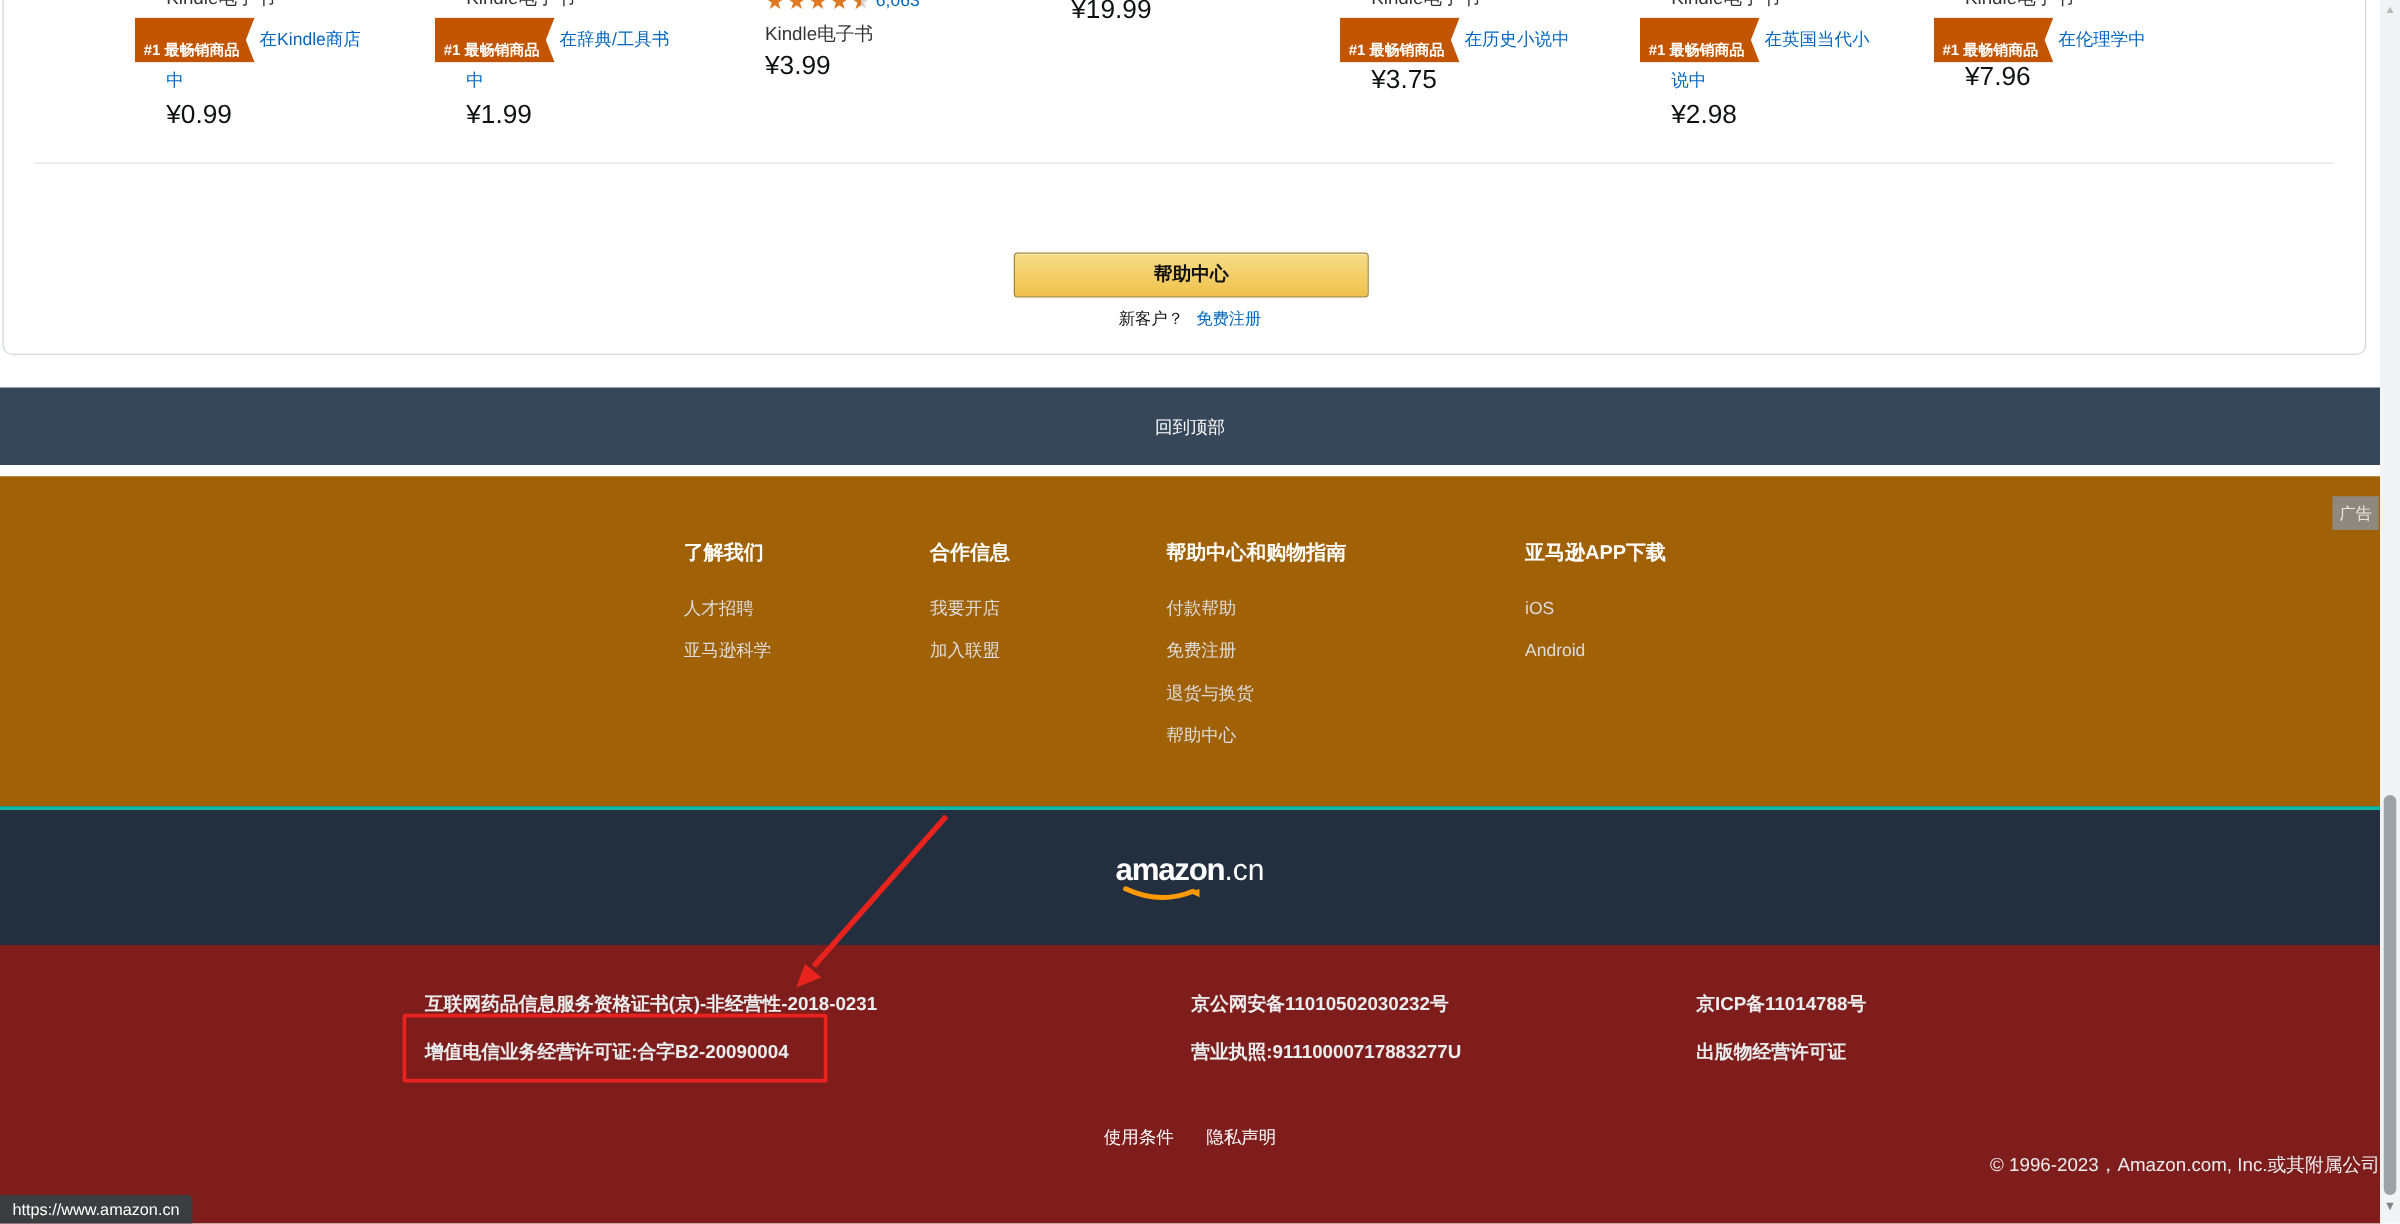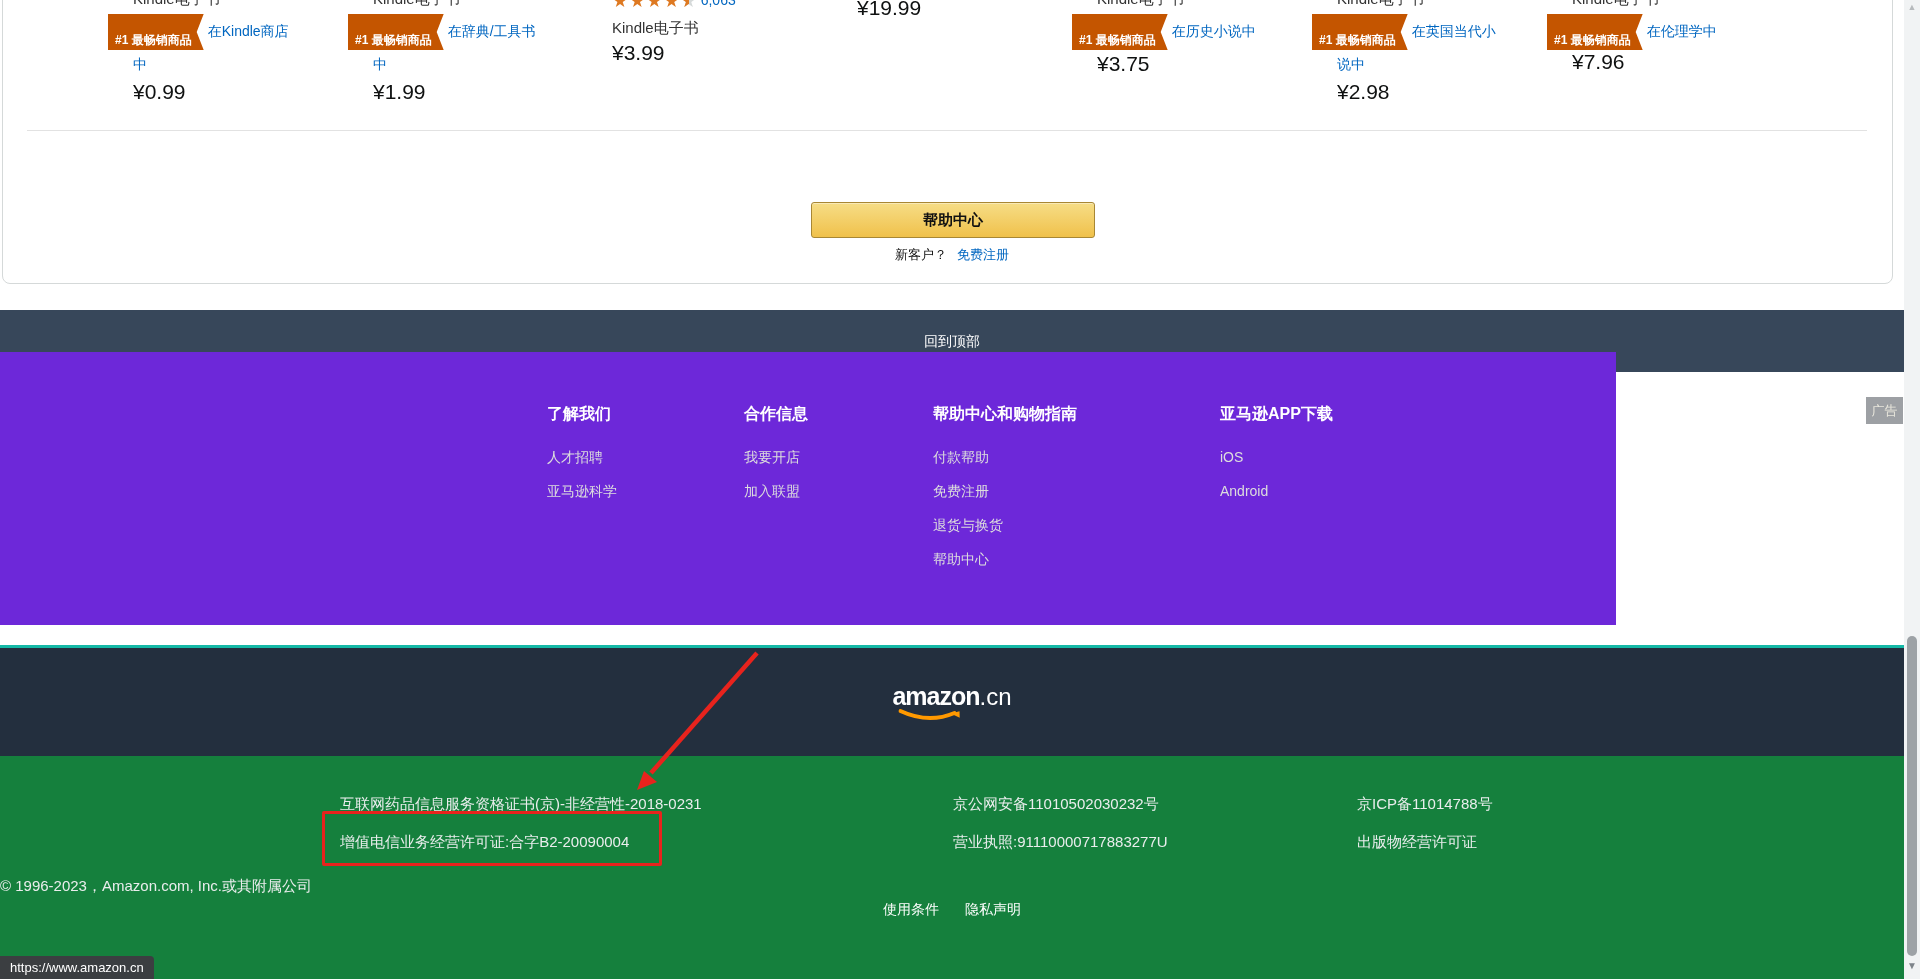--- a/index.html
+++ b/index.html
@@ -34,40 +34,40 @@
               border:1px solid #a88734;border-radius:3px;box-sizing:border-box;
               font-size:15px;font-weight:bold;color:#111;text-align:center;line-height:34px;
               box-shadow:0 1px 0 rgba(255,255,255,.4) inset;cursor:pointer;}
   .newcust-row{position:absolute;left:0;top:246px;width:1904px;text-align:center;
                font-size:13px;color:#111;z-index:3;}
   .newcust-row .reg{color:#0066c0;margin-left:10px;cursor:pointer;}
 
   
   .backtotop{position:absolute;left:0;top:310px;width:1904px;height:62px;background:#37475a;
              color:#fff;font-size:14px;text-align:center;line-height:62px;cursor:pointer;}
-  .footer-links{position:absolute;left:0;top:352px;width:1616px;height:273px;background:#6d28d9;}
+  .footer-links{position:absolute;left:0;top:381px;width:1904px;height:273px;background:#a16207;}
   .fcol{position:absolute;top:50px;}
   .fcol h3{margin:0;font-size:16px;line-height:24px;font-weight:bold;color:#fff;}
   .fcol ul{list-style:none;margin:14px 0 0 0;padding:0;}
   .fcol li{line-height:34px;font-size:14px;color:#ddd;cursor:pointer;}
   .fcol-1{left:547px;} .fcol-2{left:744px;} .fcol-3{left:933px;} .fcol-4{left:1220px;}
 
   .logo-band{position:absolute;left:0;top:645px;width:1904px;height:111px;background:#232f3e;
              border-top:3px solid #14b8a6;box-sizing:border-box;}
   .logo{position:absolute;left:50%;top:34px;transform:translateX(-50%);cursor:pointer;}
   .logo .amz{font-size:25px;font-weight:bold;color:#fff;letter-spacing:-1px;}
   .logo .cn{font-size:24px;color:#fff;}
   .logo svg{position:absolute;left:6px;top:26px;}
 
-  .bottom-band{position:absolute;left:0;top:756px;width:1904px;height:223px;background:#15803d;
-               color:#eaeded;}
+  .bottom-band{position:absolute;left:0;top:756px;width:1904px;height:223px;background:#7f1d1d;
+               color:#eaeded;font-weight:bold;}
   .lic{position:absolute;font-size:15px;line-height:18px;color:#eaeded;white-space:nowrap;}
   .legal-links{position:absolute;left:0;top:901px;width:1904px;text-align:center;font-size:14px;color:#fff;}
   .legal-links span{margin:0 13px;cursor:pointer;}
-  .copyright{position:absolute;left:0;top:877px;width:1904px;text-align:left;font-size:15px;color:#eaeded;}
+  .copyright{position:absolute;left:0;top:923px;width:1904px;text-align:right;font-size:15px;color:#eaeded;}
 
   
   .anno-box{position:absolute;left:322px;top:811px;width:340px;height:55px;
             border:3px solid #e8231d;border-radius:2px;z-index:40;box-sizing:border-box;}
   .anno-arrow{position:absolute;left:0;top:0;width:1920px;height:979px;z-index:41;pointer-events:none;}
 
   .ad-label{position:absolute;left:1866px;top:397px;width:37px;height:27px;z-index:30;
             background:rgba(140,143,148,.85);color:#e8e6dc;font-size:13px;text-align:center;line-height:27px;}
 
   .status-bubble{position:absolute;left:0;top:956px;height:23px;z-index:60;background:#3b3e41;

